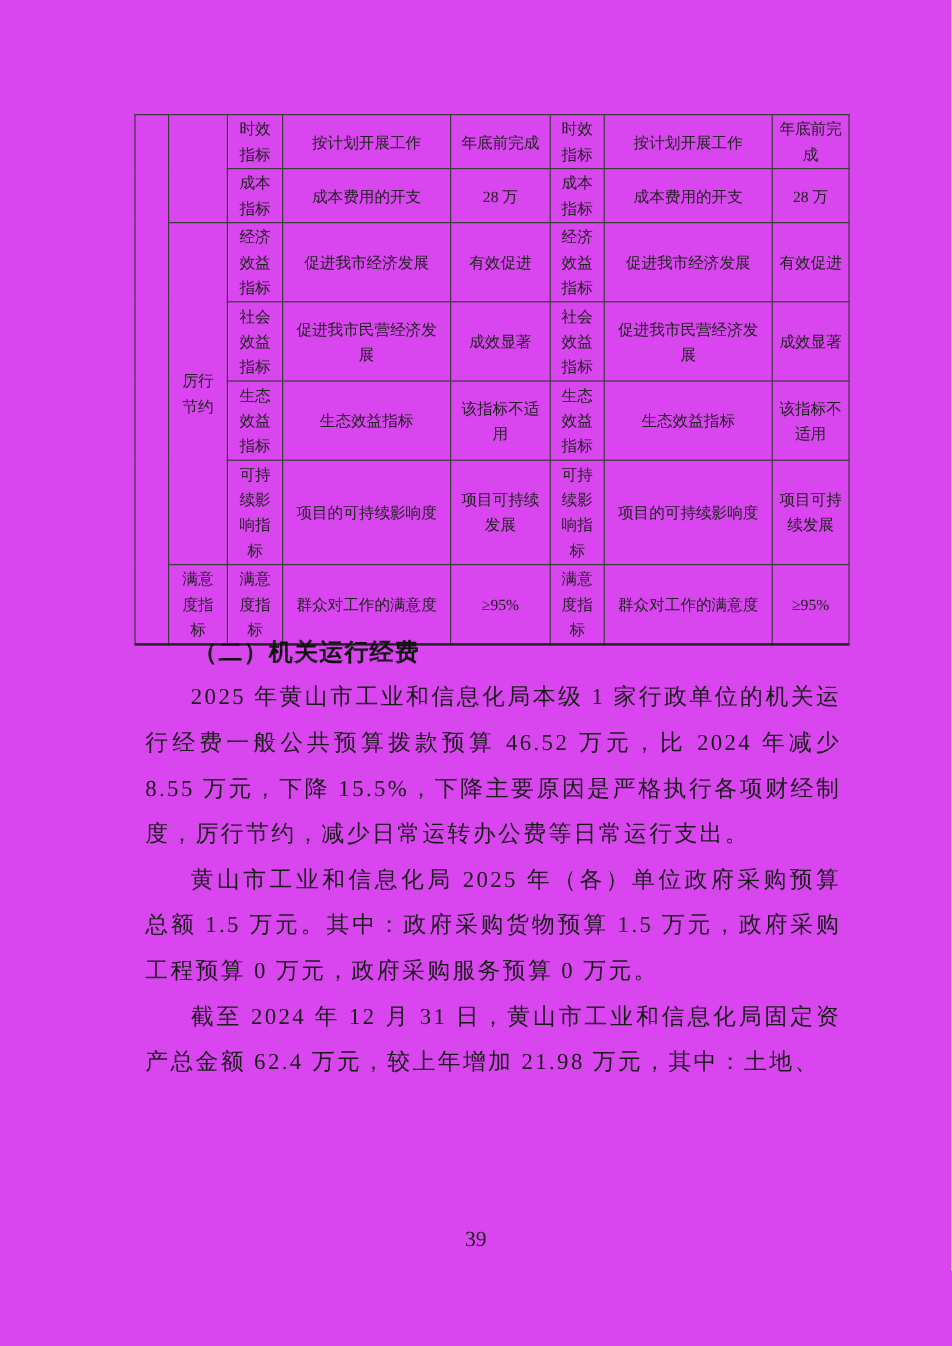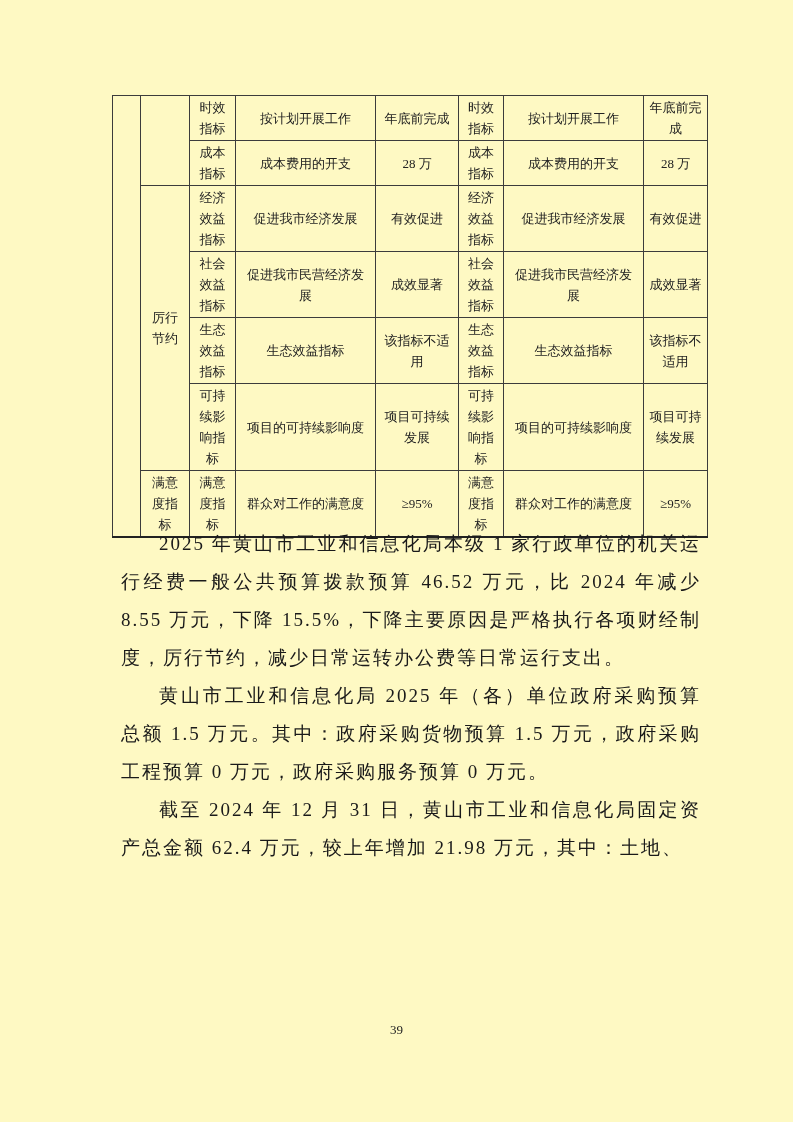--- a/index.html
+++ b/index.html
@@ -4,21 +4,21 @@
 <style>
   * { margin: 0; padding: 0; box-sizing: border-box; }
   html, body { background: #e8e8e8; }
   body { font-family: "Liberation Serif", "DejaVu Serif", serif; }
 
   .page {
     position: relative;
     width: 793px;
     height: 1122px;
     margin: 0 auto;
-    background: #fef9c3;
+    background: #d946ef;
     color: #1a1a1a;
     overflow: hidden;
   }
 
   
   .table-wrap {
     position: absolute;
     left: 112px;
     top: 95px;
   }
@@ -67,21 +67,21 @@
     text-justify: inter-character;
     color: #1a1a1a;
   }
 
   .page-footer {
     position: absolute;
     left: 0;
     right: 0;
     top: 1022px;
     text-align: center;
-    font-size: 13px;
+    font-size: 18px;
     color: #222;
   }
 </style>
 </head>
 <body>
 
 <div class="page">
 
   <div class="table-wrap">
     <table class="perf">
@@ -154,20 +154,21 @@
         <td class="c-val-l">≥95%</td>
         <td>满意度指标</td>
         <td class="c-ind">群众对工作的满意度</td>
         <td class="c-val-r">≥95%</td>
       </tr>
     </tbody>
       </table>
   </div>
 
   <div class="content">
+    <div class="sec-heading">（二）机关运行经费</div>
     <div class="sec-para">2025 年黄山市工业和信息化局本级 1 家行政单位的机关运行经费一般公共预算拨款预算 46.52 万元，比 2024 年减少 8.55 万元，下降 15.5%，下降主要原因是严格执行各项财经制度，厉行节约，减少日常运转办公费等日常运行支出。</div>
 
     <div class="sec-para">黄山市工业和信息化局 2025 年（各）单位政府采购预算总额 1.5 万元。其中：政府采购货物预算 1.5 万元，政府采购工程预算 0 万元，政府采购服务预算 0 万元。</div>
 
     <div class="sec-para">截至 2024 年 12 月 31 日，黄山市工业和信息化局固定资产总金额 62.4 万元，较上年增加 21.98 万元，其中：土地、</div>
   </div>
 
   <div class="page-footer">39</div>
 
 </div>

